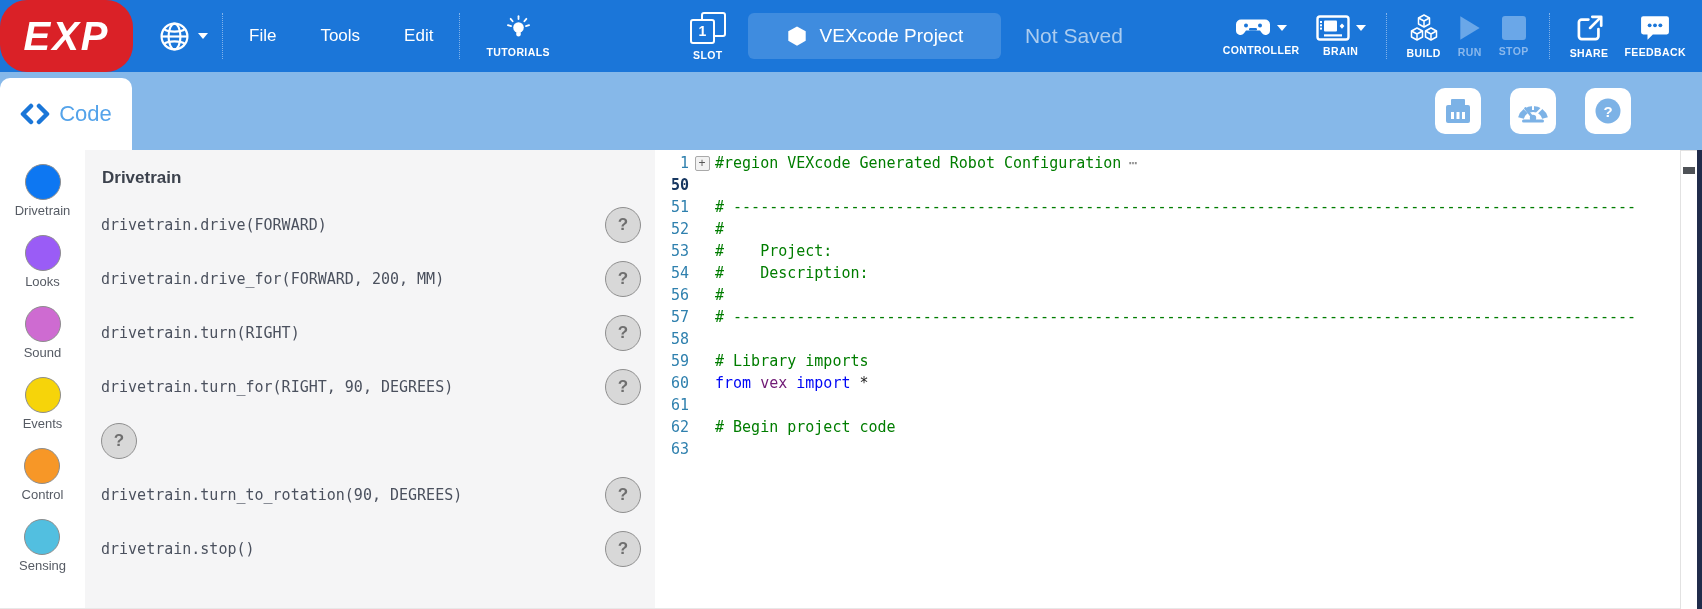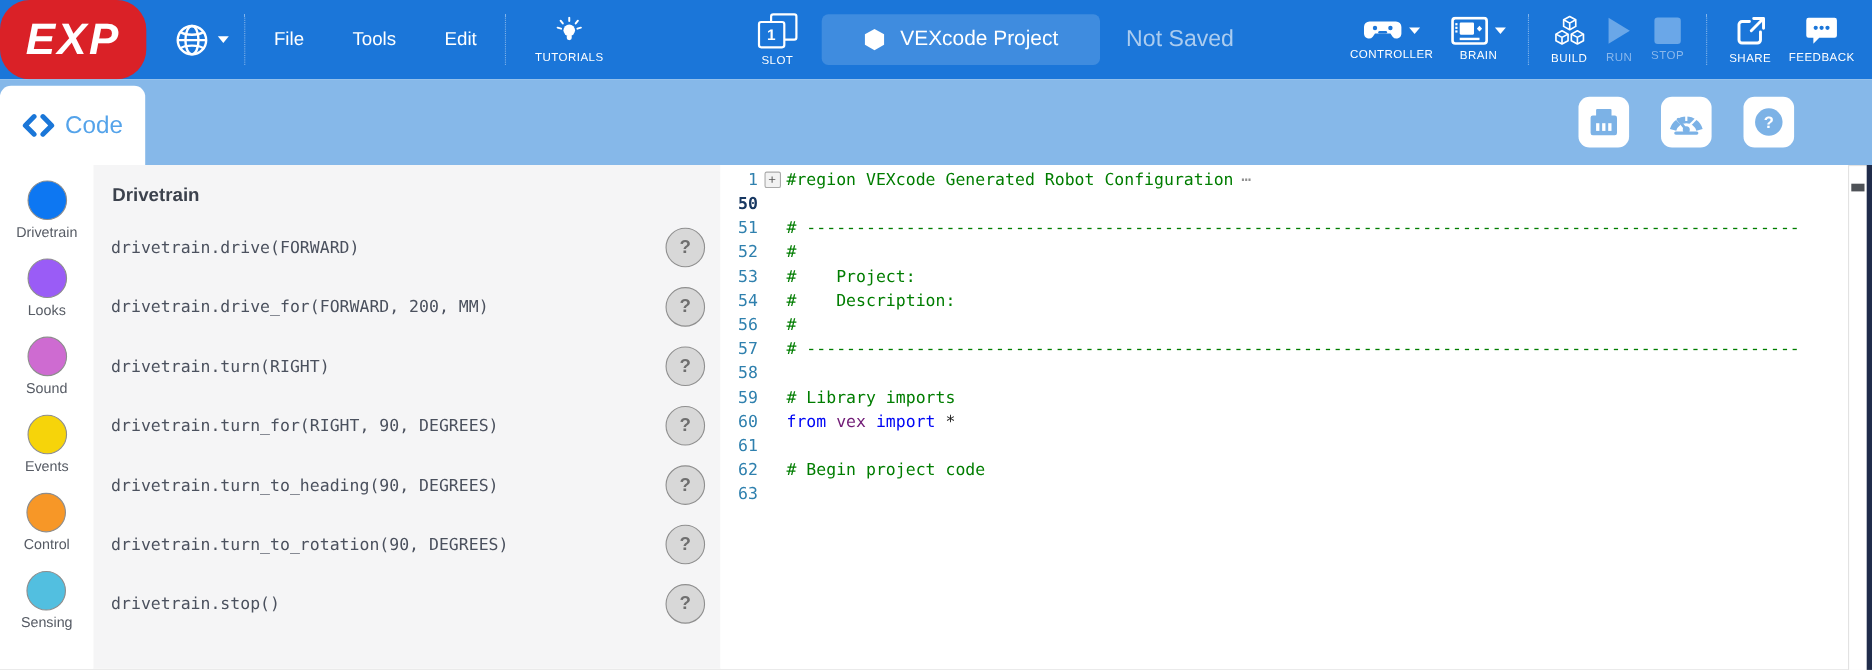--- a/index.html
+++ b/index.html
@@ -8,21 +8,21 @@
 
   
   .topbar{height:72px;background:#1b76d9;display:flex;align-items:center;position:relative;}
   .logo{width:133px;height:72px;background:#da2127;display:flex;align-items:center;justify-content:center;
         color:#fff;font-style:italic;font-weight:bold;font-size:40px;letter-spacing:2px;flex:none;cursor:pointer;border-radius:27px;}
   .globe-group{display:flex;align-items:center;gap:8px;margin-left:16px;padding:0 10px;cursor:pointer;}
   .caret{width:0;height:0;border-left:5px solid transparent;border-right:5px solid transparent;border-top:6px solid #fff;}
   .vdiv{width:0;height:46px;border-left:1px dotted rgba(255,255,255,.45);margin:0 4px;}
   .menu-item{color:#fff;font-size:17px;padding:0 22px;cursor:pointer;}
   .icon-col{display:flex;flex-direction:column;align-items:center;justify-content:center;gap:4px;cursor:pointer;}
-  .bar-label{color:#fff;font-size:10.5px;font-weight:normal;letter-spacing:.4px;white-space:nowrap;}
+  .bar-label{color:#fff;font-size:10.5px;font-weight:bold;letter-spacing:.4px;white-space:nowrap;}
   .tutorials{margin-left:10px;padding:0 12px;}
   .slot{margin-left:128px;}
   .slot-icon{position:relative;width:36px;height:33px;}
   .slot-back{position:absolute;left:11px;top:0;width:21px;height:21px;border:2.5px solid #fff;border-radius:3px;}
   .slot-front{position:absolute;left:0;top:7px;width:21px;height:21px;border:2.5px solid #fff;border-radius:3px;
               background:#1b76d9;display:flex;align-items:center;justify-content:center;color:#fff;font-weight:bold;font-size:14px;}
   .project-btn{margin-left:22px;height:46px;width:253px;background:rgba(255,255,255,.16);border-radius:6px;
                display:flex;align-items:center;justify-content:center;gap:12px;color:#fff;font-size:19px;cursor:pointer;}
   .save-status{margin-left:24px;color:#abccef;font-size:21px;}
   .right-cluster{margin-left:auto;display:flex;align-items:center;gap:16px;padding-right:16px;}
@@ -302,21 +302,20 @@
         </div>
         <div class="cmd-row">
           <code class="cmd-text">drivetrain.turn(RIGHT)</code>
           <button class="help-btn">?</button>
         </div>
         <div class="cmd-row">
           <code class="cmd-text">drivetrain.turn_for(RIGHT, 90, DEGREES)</code>
           <button class="help-btn">?</button>
         </div>
         <div class="cmd-row">
-          <code class="cmd-text">drivetrain.turn_to_heading(90, DEGREES)</code>
           <button class="help-btn">?</button>
         </div>
         <div class="cmd-row">
           <code class="cmd-text">drivetrain.turn_to_rotation(90, DEGREES)</code>
           <button class="help-btn">?</button>
         </div>
         <div class="cmd-row">
           <code class="cmd-text">drivetrain.stop()</code>
           <button class="help-btn">?</button>
         </div>

